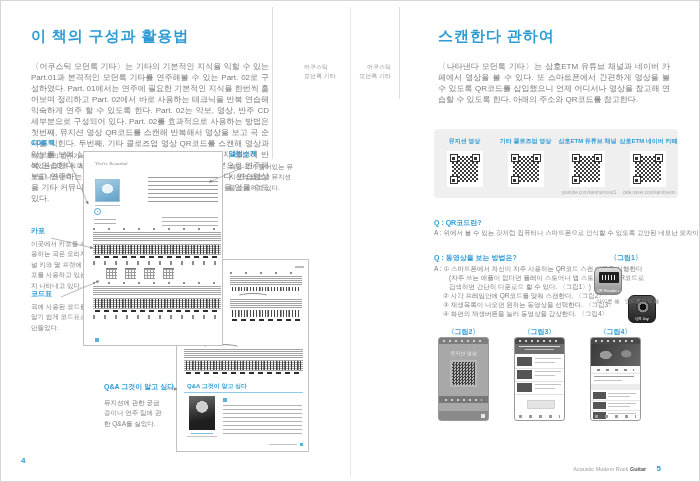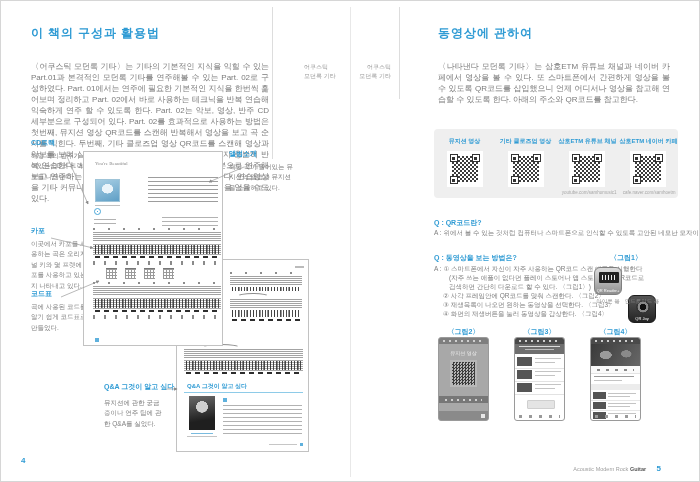--- a/index.html
+++ b/index.html
@@ -8,21 +8,21 @@
     border:1px solid #d6d6d6;box-sizing:border-box;overflow:hidden;
     font-family:"Liberation Sans","DejaVu Sans",sans-serif;color:#777;
   }
   .abs{position:absolute;}
   .page{position:absolute;top:0;width:350px;height:482px;}
   .gutter{position:absolute;left:349px;top:6px;width:1px;height:470px;background:#e8e8e8;}
 
   
   .big-title{
     font-family:"Liberation Serif","DejaVu Serif",serif;
-    font-size:12px;font-weight:600;color:#2f9bd4;letter-spacing:1px;white-space:nowrap;
+    font-size:15px;font-weight:600;color:#2f9bd4;letter-spacing:1px;white-space:nowrap;
   }
   .side-note{font-size:6px;line-height:1.5;color:#9b9b9b;}
   .vrule{width:1px;background:#ddd;}
   .intro{font-size:8px;line-height:1.38;color:#7b7b7b;text-align:justify;margin:0;}
 
   
   .anno-label{font-size:7px;font-weight:bold;color:#2f9bd4;white-space:nowrap;margin-bottom:3px;}
   .anno-text{font-size:6.5px;line-height:1.6;color:#7d7d7d;}
 
   
@@ -196,21 +196,21 @@
       <line x1="243" y1="166" x2="208" y2="181" stroke="#9a9a9a" stroke-width="0.7" marker-end="url(#arr)"></line>
       <line x1="50" y1="237" x2="92" y2="247" stroke="#9a9a9a" stroke-width="0.7" marker-end="url(#arr)"></line>
       <line x1="60" y1="296" x2="98" y2="280" stroke="#9a9a9a" stroke-width="0.7" marker-end="url(#arr)"></line>
       <line x1="165" y1="388" x2="176" y2="388" stroke="#9a9a9a" stroke-width="0.7" marker-end="url(#arr)"></line>
     </svg>
 
     <div class="pagenum abs" style="left:20px;top:455px">4</div>
   </section>
 
   <section class="page" style="left:350px">
-    <h1 class="big-title abs" style="left:87px;top:16px">동영상에 관하여</h1>
+    <h1 class="big-title abs" style="left:87px;top:16px">스캔한다 관하여</h1>
     <div class="vrule abs" style="left:48px;top:6px;height:92px"></div>
     <div class="side-note abs" style="left:8px;top:62px;width:32px;text-align:right">
       <div>어쿠스틱</div>
       <div>모던록 기타</div>
     </div>
     <p class="intro abs" style="left:87px;top:60px;width:232px">〈나타낸다 모던록 기타〉는 삼호ETM 유튜브 채널과 네이버 카페에서 영상을 볼 수 있다. 또 스마트폰에서 간편하게 영상을 볼 수 있도록 QR코드를 삽입했으니 언제 어디서나 영상을 참고해 연습할 수 있도록 한다. 아래의 주소와 QR코드를 참고한다.</p>
 
     <div class="qr-panel abs" style="left:83px;top:128px;width:244px;height:69px">
       <div class="qr-col">
         <div class="qr-label">뮤지션 영상</div>

